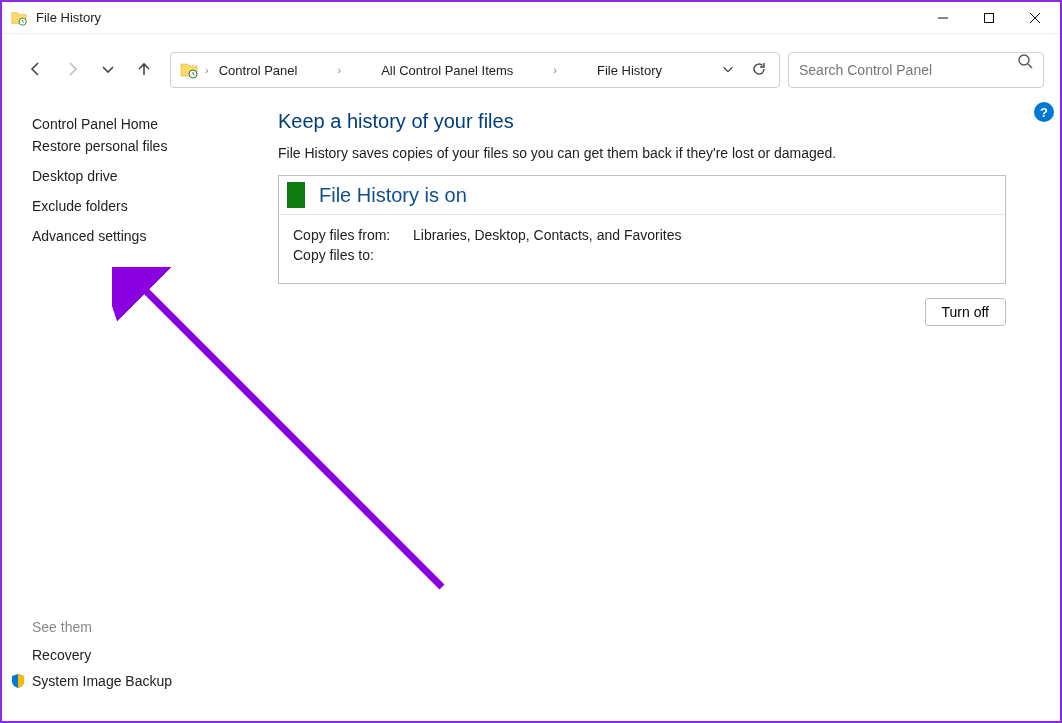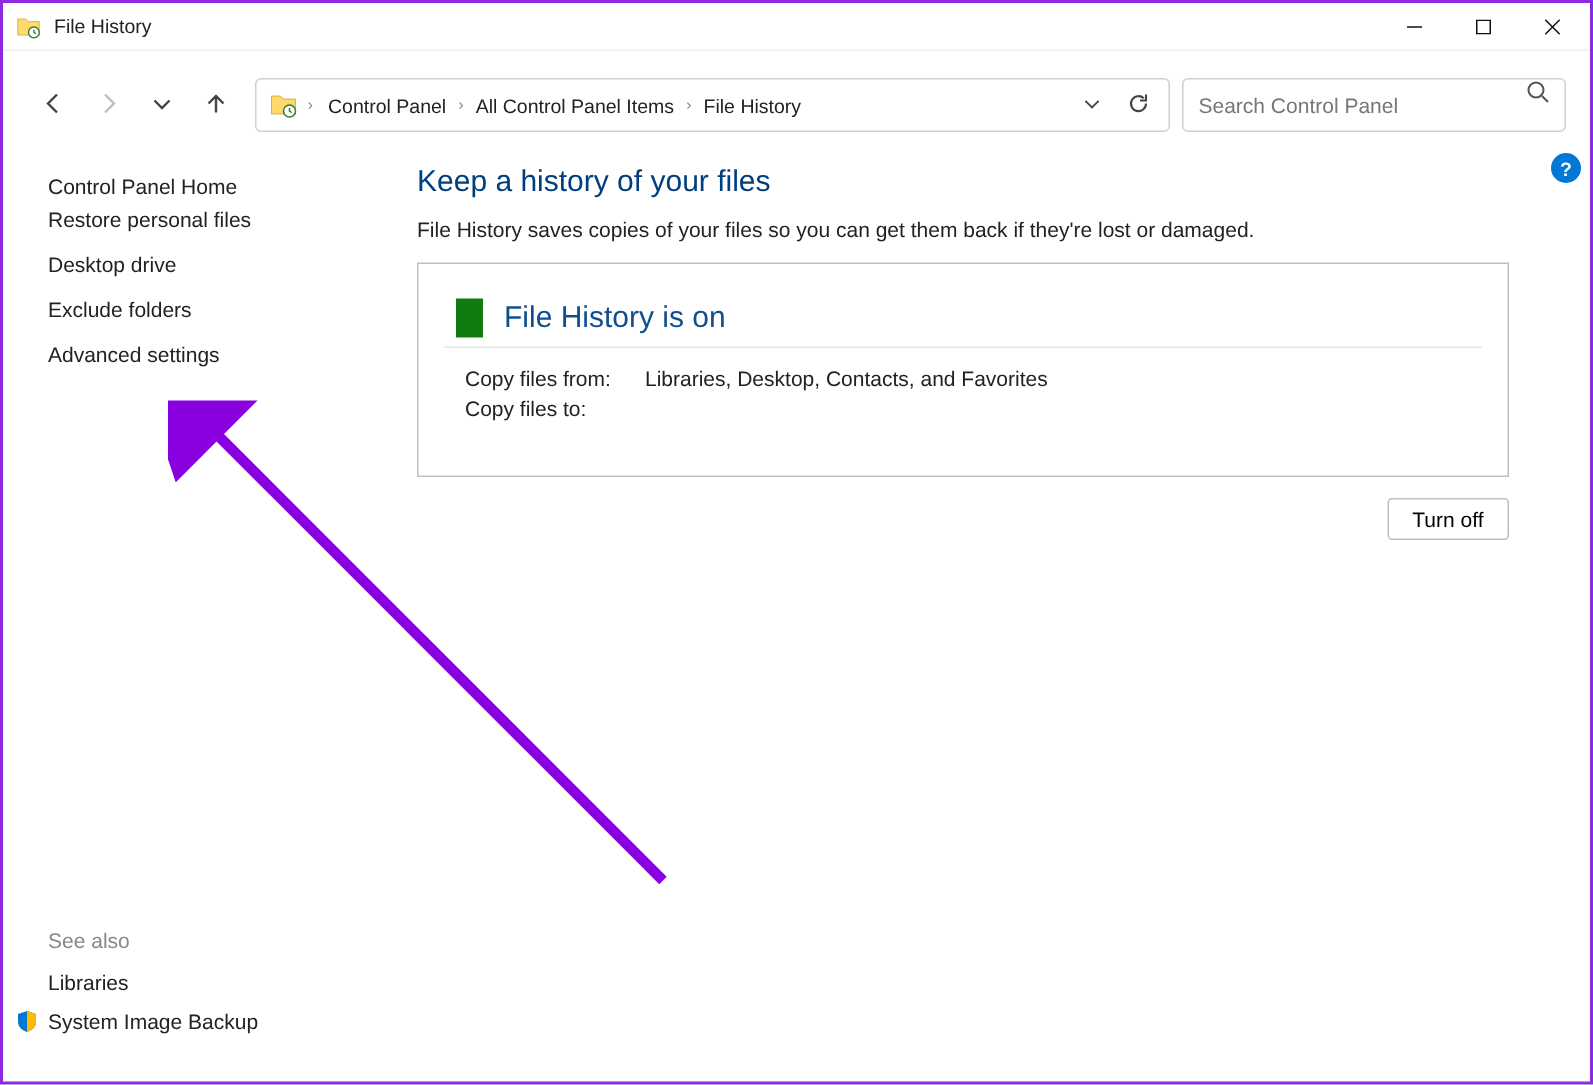--- a/index.html
+++ b/index.html
@@ -44,21 +44,21 @@
       height: 36px;
       border: 1px solid #d0d0d0;
       border-radius: 4px;
       display: flex;
       align-items: center;
       padding: 0 8px;
       gap: 2px;
       min-width: 200px;
     }
     .address-bar .folder-icon { width: 20px; height: 20px; margin-right: 2px; display: inline-flex; }
-    .breadcrumb { display: flex; align-items: center; flex: 1; overflow: hidden; }
+    .breadcrumb { display: flex; align-items: center; flex: 1; overflow: hidden; gap: 32px; }
     .crumb { padding: 4px 6px; cursor: pointer; white-space: nowrap; }
     .crumb-sep { color: #888; padding: 0 2px; font-size: 11px; }
     .addr-right { display: flex; align-items: center; gap: 16px; padding-right: 4px; }
     .search-bar {
       width: 256px;
       height: 36px;
       border: 1px solid #d0d0d0;
       border-radius: 4px;
       display: flex;
       padding: 0 10px;
@@ -112,21 +112,21 @@
     }
     .main h1 {
       color: #003e7e;
       font-size: 20px;
       font-weight: 400;
       margin-bottom: 12px;
     }
     .main .subtitle { font-size: 14px; margin-bottom: 14px; color: #222; }
     .status-box {
       border: 1px solid #bfbfbf;
-      padding: 17px;
+      padding: 0;
       background: #fff;
       margin-bottom: 14px;
     }
     .status-header {
       display: flex;
       align-items: center;
       gap: 14px;
       padding: 6px 8px;
       border-bottom: 1px solid #e5e5e5;
     }
@@ -248,23 +248,23 @@
 
 <div class="content">
   <div class="sidebar">
     <div class="home">Control Panel Home</div>
     <div class="side-link">Restore personal files</div>
     <div class="side-link">Desktop drive</div>
     <div class="side-link">Exclude folders</div>
     <div class="side-link">Advanced settings</div>
     <div class="spacer-v"></div>
     <div class="see-also-block">
-      <div class="see-also-title">See also</div>
+      <div class="see-also-title">See them</div>
       <div class="see-link">
-          <span>Libraries</span>
+          <span>Recovery</span>
         </div>
       <div class="see-link" style="margin-left:-22px;">
         <span class="shield">
             <svg viewBox="0 0 16 16">
               <path d="M8 1 L14 3 V8 C14 12 11 14 8 15 C5 14 2 12 2 8 V3 Z" fill="#0078d4"></path>
               <path d="M8 1 L14 3 V8 C14 12 11 14 8 15 V1 Z" fill="#ffb900"></path>
             </svg>
           </span>
         <span>System Image Backup</span>
       </div>

